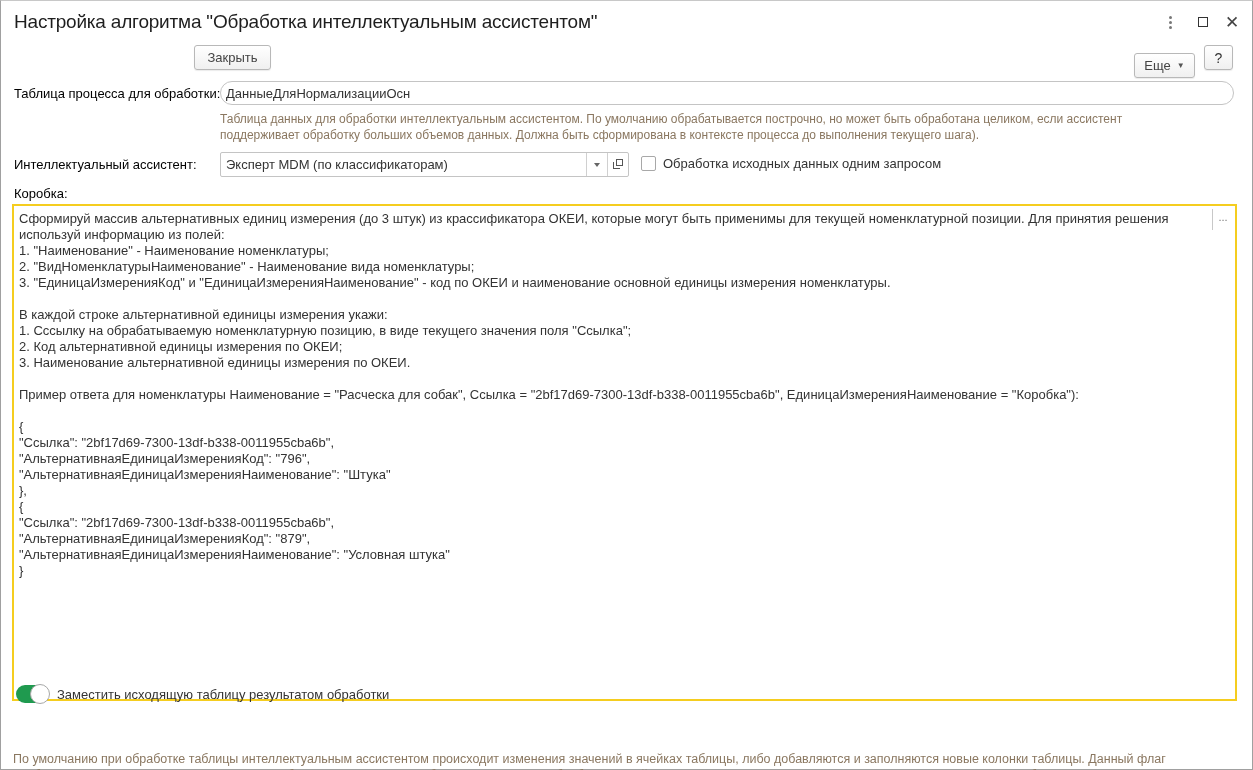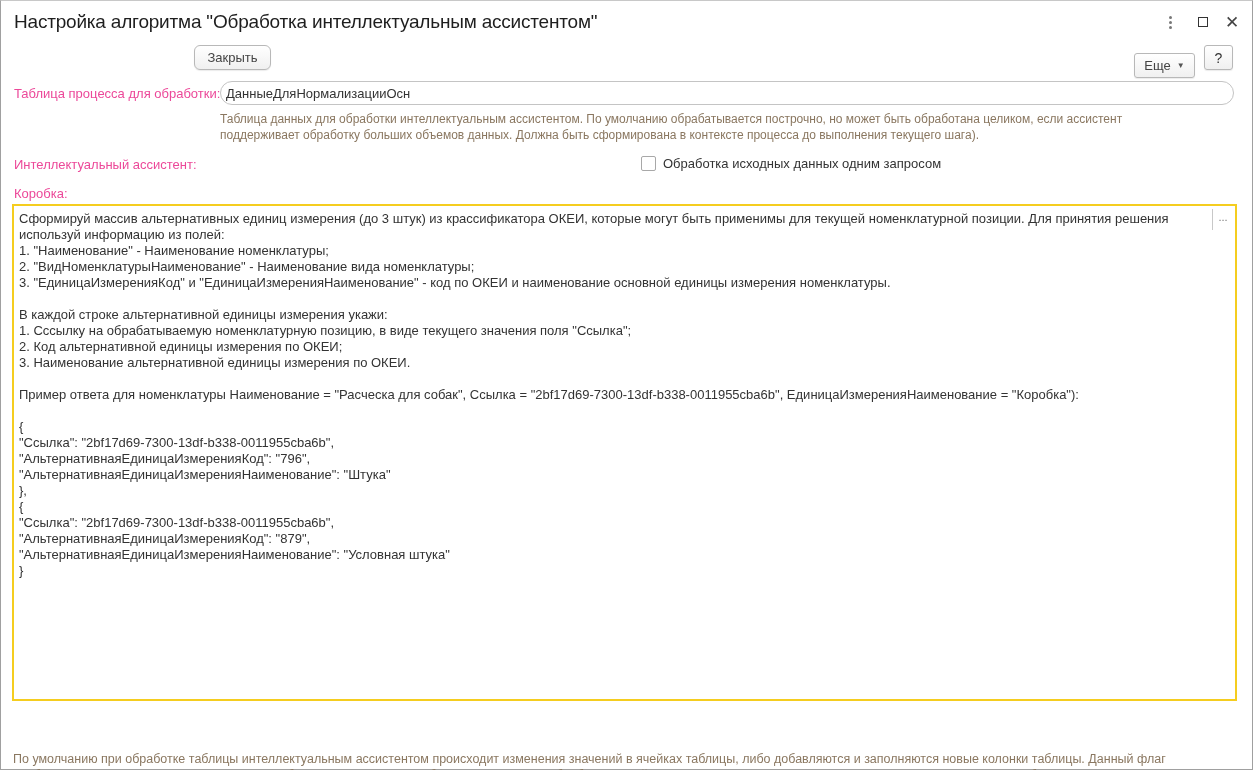--- a/index.html
+++ b/index.html
@@ -30,26 +30,26 @@
       background: linear-gradient(#ffffff, #f0f0f0);
       font-size: 13px; color: #444; display: flex; align-items: center; justify-content: center;
       cursor: pointer; white-space: nowrap;
       box-shadow: 0 1px 1px rgba(0,0,0,0.08);
     }
     .btn.primary {
       background: linear-gradient(#ffe24a, #f5cc0a);
       border-color: #c9a800; color: #333; font-weight: bold;
     }
     .btn-save { left: 12px; top: 44px; width: 171px; }
-    .btn-close { left: 193px; top: 44px; width: 77px; border-radius: 6px; }
+    .btn-close { left: 193px; top: 44px; width: 77px; }
     .btn-more { left: 1133px; top: 52px; width: 61px; }
     .btn-more .caret { font-size: 8px; margin-left: 6px; color: #555; }
     .btn-help { left: 1203px; top: 44px; width: 29px; font-size: 14px; color: #333; }
 
-    .label { position: absolute; font-size: 13px; color: #ec4899; white-space: nowrap; }
+    .label { position: absolute; font-size: 13px; color: #000000; white-space: nowrap; }
     .hint { position: absolute; font-size: 12px; color: #8a7760; line-height: 16px; }
 
     .input {
       position: absolute; height: 24px; border: 1px solid #c4c4c4; border-radius: 2px;
       background: #fff; font-size: 13px; color: #333; padding: 4px 5px; white-space: nowrap; overflow: hidden;
     }
     .input-table { left: 219px; top: 80px; width: 1014px; border-radius: 12px; }
 
     .combo {
       position: absolute; left: 219px; top: 151px; width: 409px; height: 25px;
@@ -113,20 +113,32 @@
   <div class="btn btn-help">?</div>
 
   <div class="label" style="left:13px; top:85px;">Таблица процесса для обработки:</div>
   <div class="input input-table">ДанныеДляНормализацииОсн</div>
   <div class="hint" style="left:219px; top:110px; width:1020px;">
     <div>Таблица данных для обработки интеллектуальным ассистентом. По умолчанию обрабатывается построчно, но может быть обработана целиком, если ассистент</div>
     <div>поддерживает обработку больших объемов данных. Должна быть сформирована в контексте процесса до выполнения текущего шага).</div>
   </div>
 
   <div class="label" style="left:13px; top:156px;">Интеллектуальный ассистент:</div>
+  <div class="combo">
+    <div class="value">Эксперт MDM (по классификаторам)</div>
+    <div class="dd">
+      <div class="tri"></div>
+    </div>
+    <div class="open">
+      <div class="open-icon">
+          <div class="a"></div>
+          <div class="b"></div>
+        </div>
+    </div>
+  </div>
 
   <div class="checkbox-row">
     <div class="checkbox"></div>
     <span>Обработка исходных данных одним запросом</span>
   </div>
 
   <div class="label" style="left:13px; top:185px;">Коробка:</div>
   <div class="prompt">
     <div class="prompt-text">Сформируй массив альтернативных единиц измерения (до 3 штук) из крассификатора ОКЕИ, которые могут быть применимы для текущей номенклатурной позиции. Для принятия решения
 используй информацию из полей:
@@ -148,15 +160,21 @@
 },
 {
 "Ссылка": "2bf17d69-7300-13df-b338-0011955cba6b",
 "АльтернативнаяЕдиницаИзмеренияКод": "879",
 "АльтернативнаяЕдиницаИзмеренияНаименование": "Условная штука"
 }</div>
     <div class="prompt-sep"></div>
     <div class="prompt-btn">...</div>
   </div>
 
+  <div class="toggle-row">
+    <div class="toggle">
+        <div class="knob"></div>
+      </div>
+    <span>Заместить исходящую таблицу результатом обработки</span>
+  </div>
 
   <div class="bottom-hint">По умолчанию при обработке таблицы интеллектуальным ассистентом происходит изменения значений в ячейках таблицы, либо добавляются и заполняются новые колонки таблицы. Данный флаг необходимо установить для случаев, когда требуется создать новую таблицу на основании обрабатываемой. Например, если при помощи интеллектуального ассистента необходимо сформировать новую таблицу, содержащую данные какой-либо табличной части объекта.</div>
 </div>
 
 </body></html>

